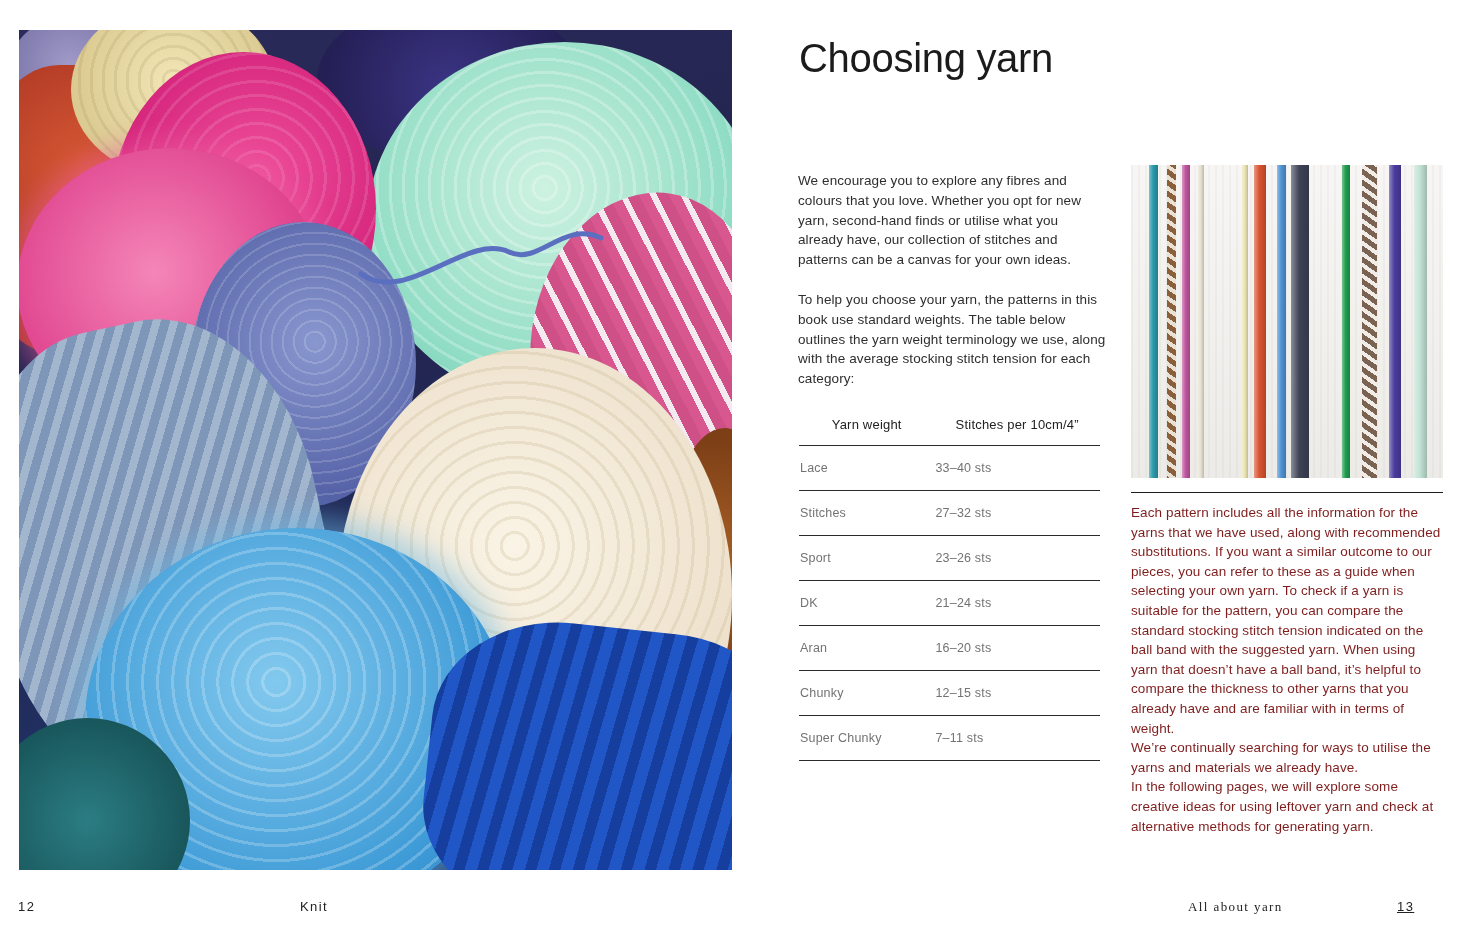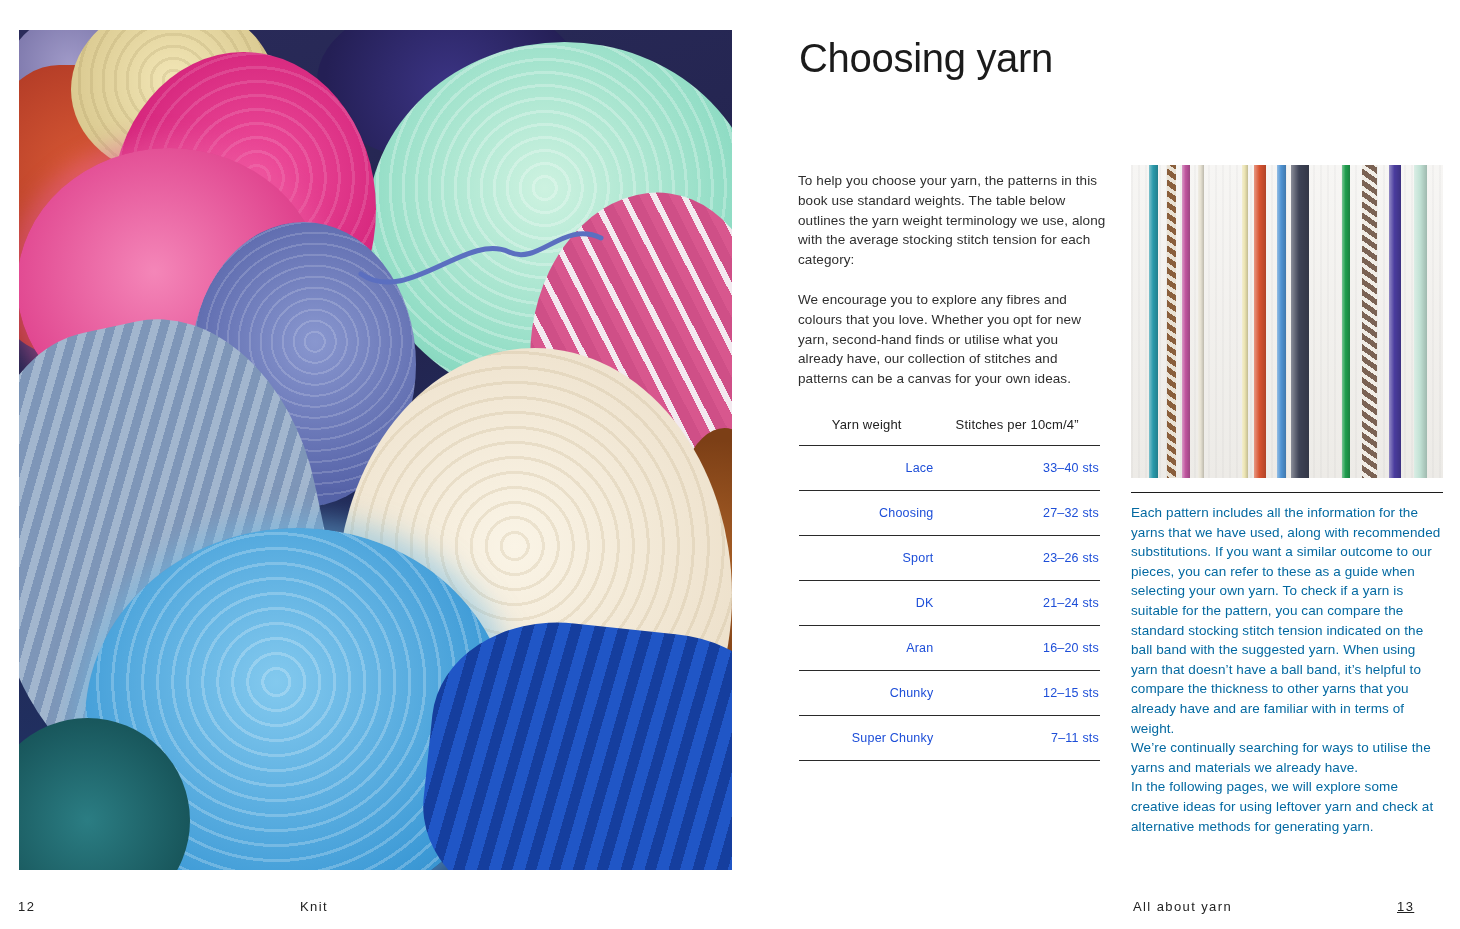--- a/index.html
+++ b/index.html
@@ -67,40 +67,40 @@
     position:absolute;left:799px;top:417px;width:301px;
     border-collapse:collapse;table-layout:fixed;
   }
   table.weights col.c1{width:45%;}
   table.weights col.c2{width:55%;}
   table.weights th{
     font-weight:normal;font-size:13px;color:#222;text-align:center;
     padding:0 0 13px 0;border-bottom:1.5px solid #2a2a2a;letter-spacing:.2px;margin-top:40px;
   }
   table.weights td{
-    font-size:12.5px;color:#1d4ed8;text-align:right;height:42px;
+    font-size:12.5px;color:#737373;text-align:left;height:42px;
     border-bottom:1.5px solid #2a2a2a;letter-spacing:.2px;
   }
 
   .strands{
     position:absolute;left:1131px;top:165px;width:312px;height:313px;overflow:hidden;
     background:repeating-linear-gradient(90deg,rgba(60,60,70,.035) 0 2px,rgba(0,0,0,0) 2px 7px),
                linear-gradient(#f7f6f4,#edebe7);
   }
   .strand{position:absolute;top:-4px;bottom:-4px;border-radius:4px;}
   .rule-right{position:absolute;left:1131px;top:492px;width:312px;height:0;border-top:1.6px solid #1c1c1c;}
   .col-side{position:absolute;left:1131px;top:503px;width:313px;}
-  .col-side p{margin:0;font-size:13.5px;line-height:19.6px;letter-spacing:.1px;color:#0369a1;}
+  .col-side p{margin:0;font-size:13.5px;line-height:19.6px;letter-spacing:.1px;color:#7f1d1d;}
   .col-side p.gap{}
 
   
   .footer span{position:absolute;top:899px;font-size:13px;letter-spacing:1.4px;color:#232323;}
   .pn-left{left:18px;}
   .rh-left{left:300px;}
-  .rh-right{left:1133px;}
+  .rh-right{left:1188px;font-family:Liberation Serif, serif;}
   .pn-right{left:1397px;text-decoration:underline;}
 </style>
 </head>
 <body>
 
 <div>
 
   <div class="photo">
     <div class="ball b-lavender"></div>
     <div class="ball b-red"></div>
@@ -118,42 +118,42 @@
     <div class="ball b-royal"></div>
     <div class="ball b-teal"></div>
     <svg class="squiggle" width="270" height="130">
       <path d="M12,84 C58,116 118,42 160,62 C190,76 214,30 252,48" fill="none" stroke="#5b6fc0" stroke-width="5" stroke-linecap="round"></path>
     </svg>
   </div>
 
   <h1 class="title">Choosing yarn</h1>
 
   <div class="col-intro">
+    <p>We encourage you to explore any fibres and colours that you love. Whether you opt for new yarn, second-hand finds or utilise what you already have, our collection of stitches and patterns can be a canvas for your own ideas.</p>
     <p>To help you choose your yarn, the patterns in this book use standard weights. The table below outlines the yarn weight terminology we use, along with the average stocking stitch tension for each category:</p>
-    <p>We encourage you to explore any fibres and colours that you love. Whether you opt for new yarn, second-hand finds or utilise what you already have, our collection of stitches and patterns can be a canvas for your own ideas.</p>
   </div>
 
   <table class="weights">
     <colgroup>
         <col class="c1">
         <col class="c2">
       </colgroup>
     <thead>
       <tr>
         <th>Yarn weight</th>
         <th>Stitches per 10cm/4”</th>
       </tr>
     </thead>
     <tbody>
       <tr>
           <td>Lace</td>
           <td>33–40 sts</td>
         </tr>
       <tr>
-          <td>Choosing</td>
+          <td>Stitches</td>
           <td>27–32 sts</td>
         </tr>
       <tr>
           <td>Sport</td>
           <td>23–26 sts</td>
         </tr>
       <tr>
           <td>DK</td>
           <td>21–24 sts</td>
         </tr>

